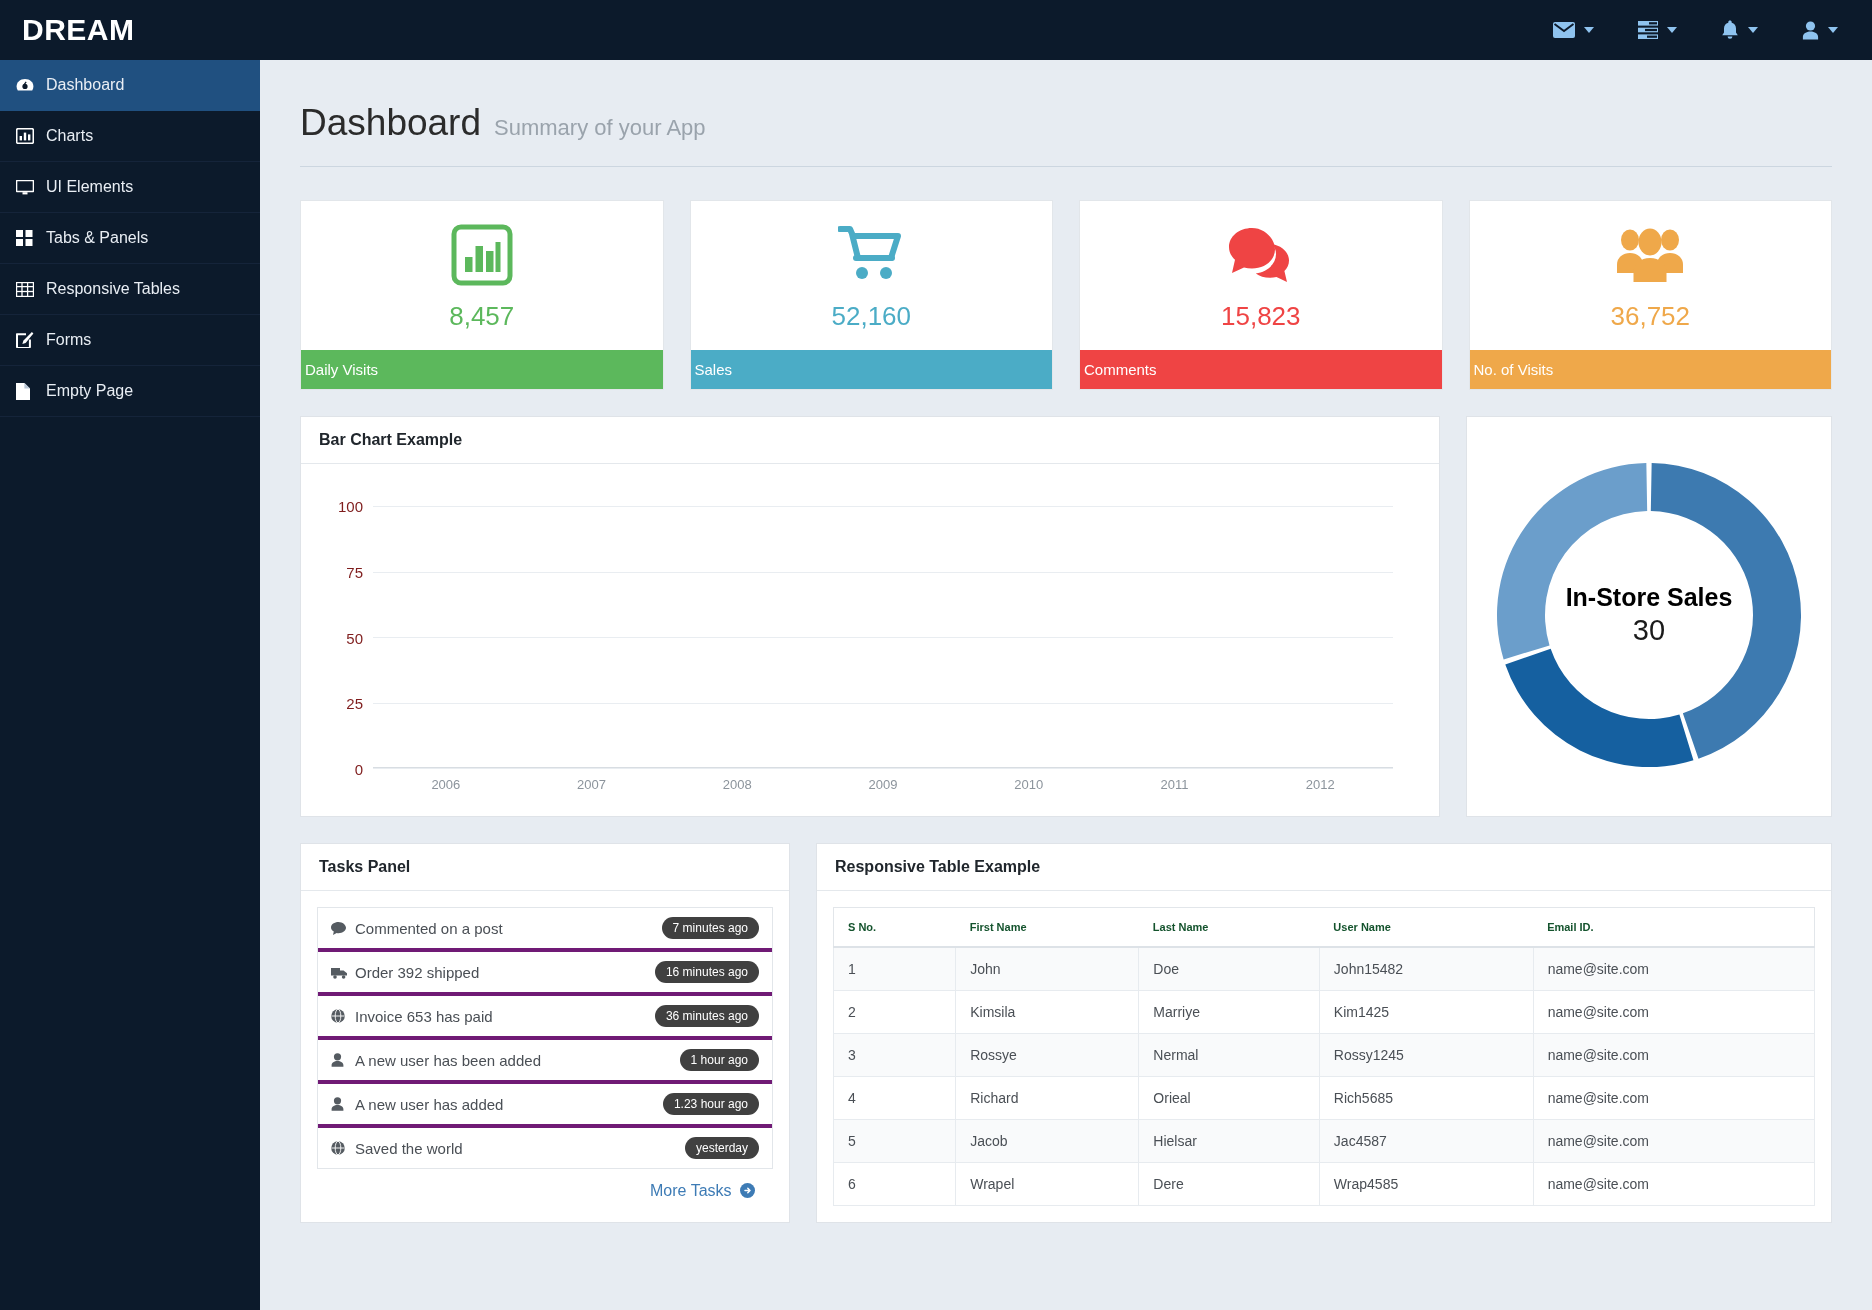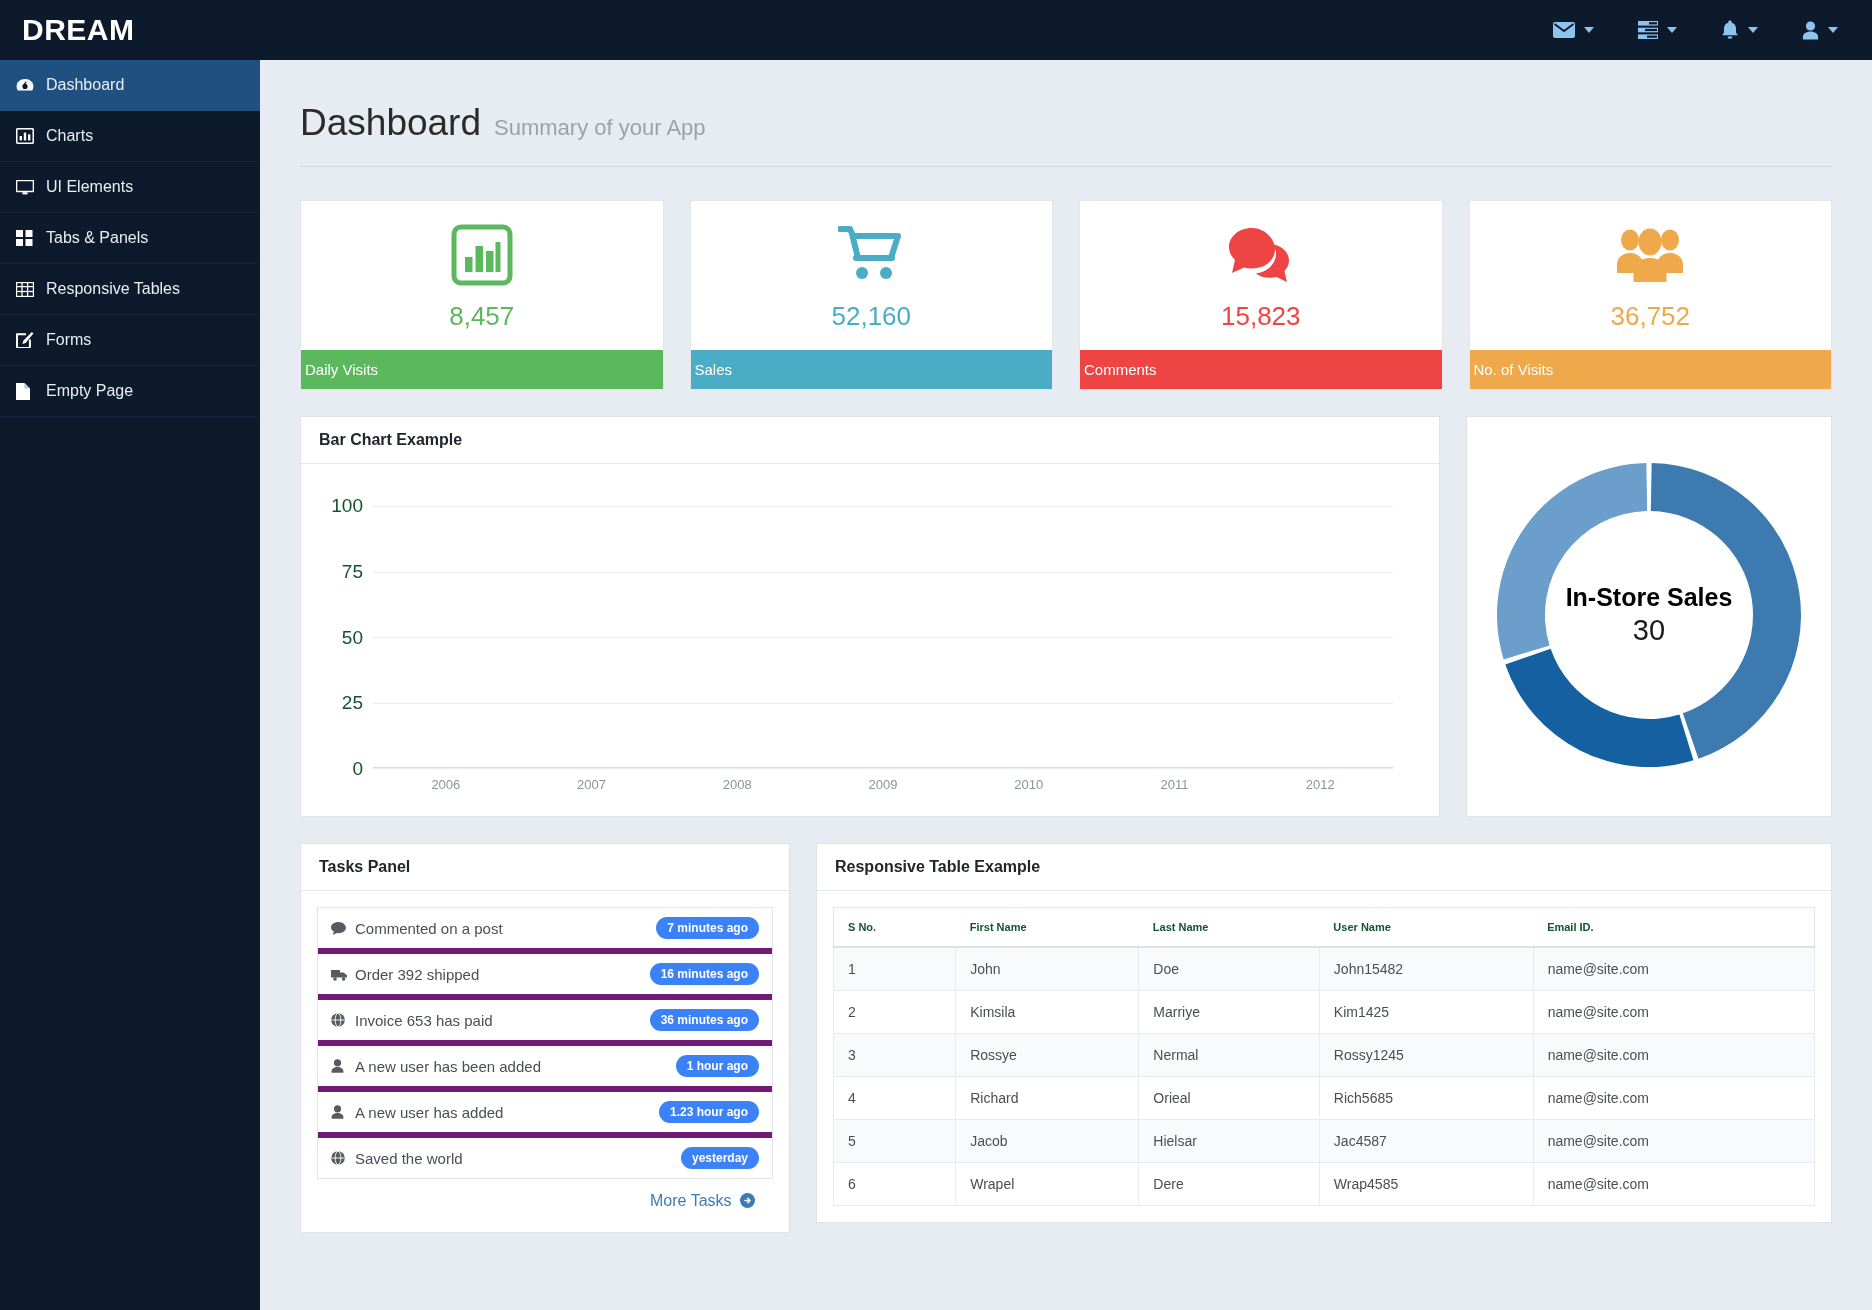--- a/index.html
+++ b/index.html
@@ -82,21 +82,21 @@
   
   .bc { position: relative; width: 1100px; height: 300px; margin: 26px 0 0 8px; }
   .bc-plot {
     position: absolute; left: 52px; right: 28px; top: 0; bottom: 38px;
   }
   .grid-line {
     position: absolute; left: 0; right: 0; height: 1px; background: #e9edf1;
   }
   .y-lab {
     position: absolute; right: calc(100% + 10px); transform: translateY(-50%);
-    font-size: 19px; color: #14532d; white-space: nowrap;
+    font-size: 15px; color: #7f1d1d; white-space: nowrap;
   }
   .bars {
     position: absolute; left: 0; right: 0; top: 0; bottom: 0;
     display: flex; align-items: flex-end;
   }
   .bgroup { flex: 1; display: flex; align-items: flex-end; justify-content: center; }
   .bar { width: 47px; }
   .bar.a { background: #0a5f9e; }
   .bar.b { background: #7f92a5; margin-left: 2px; }
   .x-axis {
@@ -117,28 +117,28 @@
   .donut-title { font-size: 25px; font-weight: bold; color: #000000; }
   .donut-val { font-size: 29px; color: #1a1a1a; margin-top: 2px; }
   
   .row-bottom { display: flex; gap: 26px; margin: 26px 40px 0 40px; align-items: flex-start; }
   .panel-tasks { width: 490px; }
   .panel-table { flex: 1; }
   .tasks-body { padding: 16px; }
   .task-list { border: 1px solid #e2e6ea; }
   .task-item {
     display: flex; align-items: center; padding: 9px 13px;
-    border-bottom: 6px solid #701a75; font-size: 15px; color: #4a4f55;
+    border-bottom: 4px solid #701a75; font-size: 15px; color: #4a4f55;
     cursor: pointer;
   }
   .task-item:last-child { border-bottom: none; }
   .task-ico { width: 24px; flex: 0 0 24px; color: #555b61; display: flex; align-items: center; }
   .task-text { flex: 1; }
   .badge {
-    background: #3b82f6; color: #ffffff; font-size: 12px; font-weight: bold;
+    background: #404040; color: #ffffff; font-size: 12px; font-weight: normal;
     padding: 4px 11px; border-radius: 11px; white-space: nowrap;
   }
   .more-tasks {
     text-align: right; padding: 13px 18px 6px 0;
     color: #3d7bb5; font-size: 16px; cursor: pointer;
   }
   .more-tasks .arrow { margin-left: 4px; }
   
   .table-body { padding: 16px; }
   table { width: 100%; border-collapse: collapse; }

